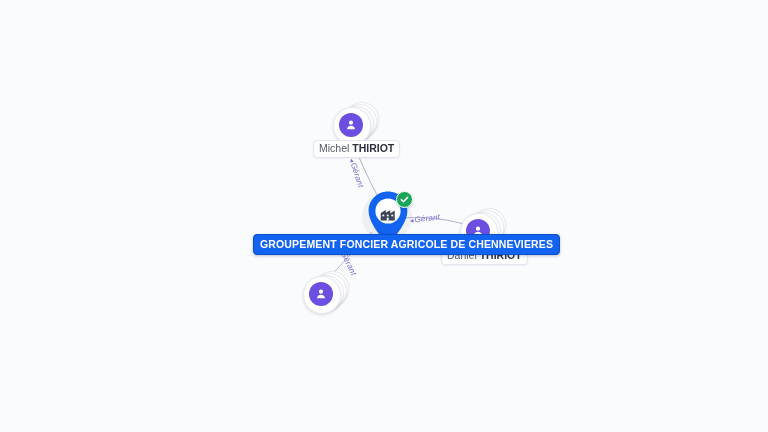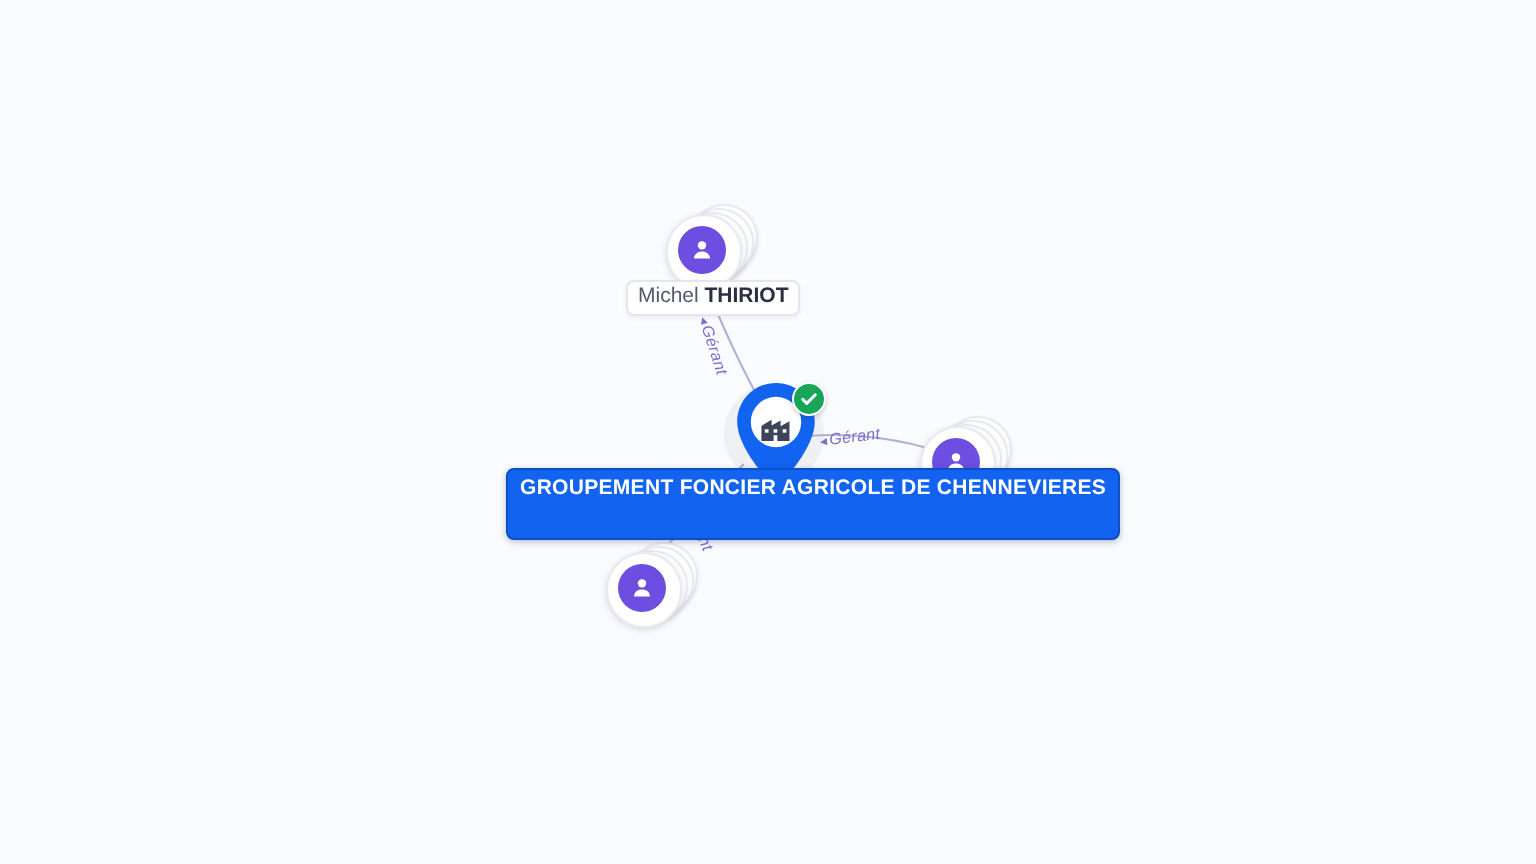--- a/index.html
+++ b/index.html
@@ -117,21 +117,21 @@
   .company-banner {
     position: absolute;
     background: #1263f0;
     border: 1px solid #0d4fc4;
     border-radius: 4px;
     color: #ffffff;
     font-size: 10.5px;
     font-weight: 600;
     letter-spacing: 0.15px;
     line-height: 14px;
-    padding: 2px 6px 18px 6px;
+    padding: 2px 6px 3px 6px;
     white-space: nowrap;
     box-shadow: 0 1px 3px rgba(20,50,120,0.30);
   }
 
   
   .edge-label {
     position: absolute;
     font-size: 8px;
     font-style: italic;
     color: #7a6fd0;
@@ -216,20 +216,23 @@
     <div class="stack s2"></div>
     <div class="stack s1"></div>
     <div class="stack s0"></div>
     <div class="avatar">
       <svg width="14" height="14" viewBox="0 0 24 24" aria-hidden="true">
         <circle cx="12" cy="8" r="3.6" fill="#ffffff"></circle>
         <path d="M5.2 19.2c0-3.8 3.1-6 6.8-6s6.8 2.2 6.8 6z" fill="#ffffff"></path>
       </svg>
     </div>
   </div>
+  <div class="node-label" style="left:441px; top:247px;">
+    <span class="given">Daniel </span><span class="family">THIRIOT</span>
+  </div>
 
   <div class="person-node" style="left:303px; top:270px;">
     <div class="stack s3"></div>
     <div class="stack s2"></div>
     <div class="stack s1"></div>
     <div class="stack s0"></div>
     <div class="avatar">
       <svg width="14" height="14" viewBox="0 0 24 24" aria-hidden="true">
         <circle cx="12" cy="8" r="3.6" fill="#ffffff"></circle>
         <path d="M5.2 19.2c0-3.8 3.1-6 6.8-6s6.8 2.2 6.8 6z" fill="#ffffff"></path>

